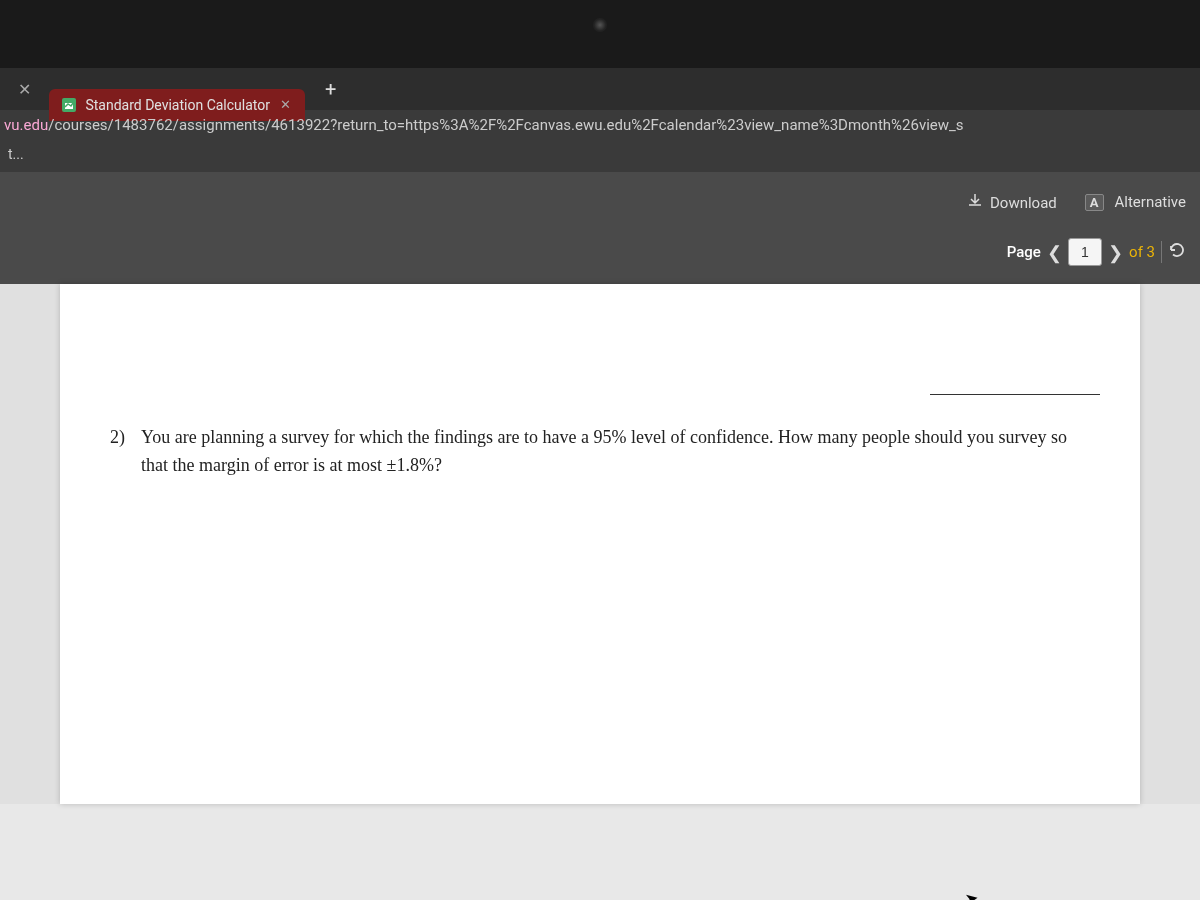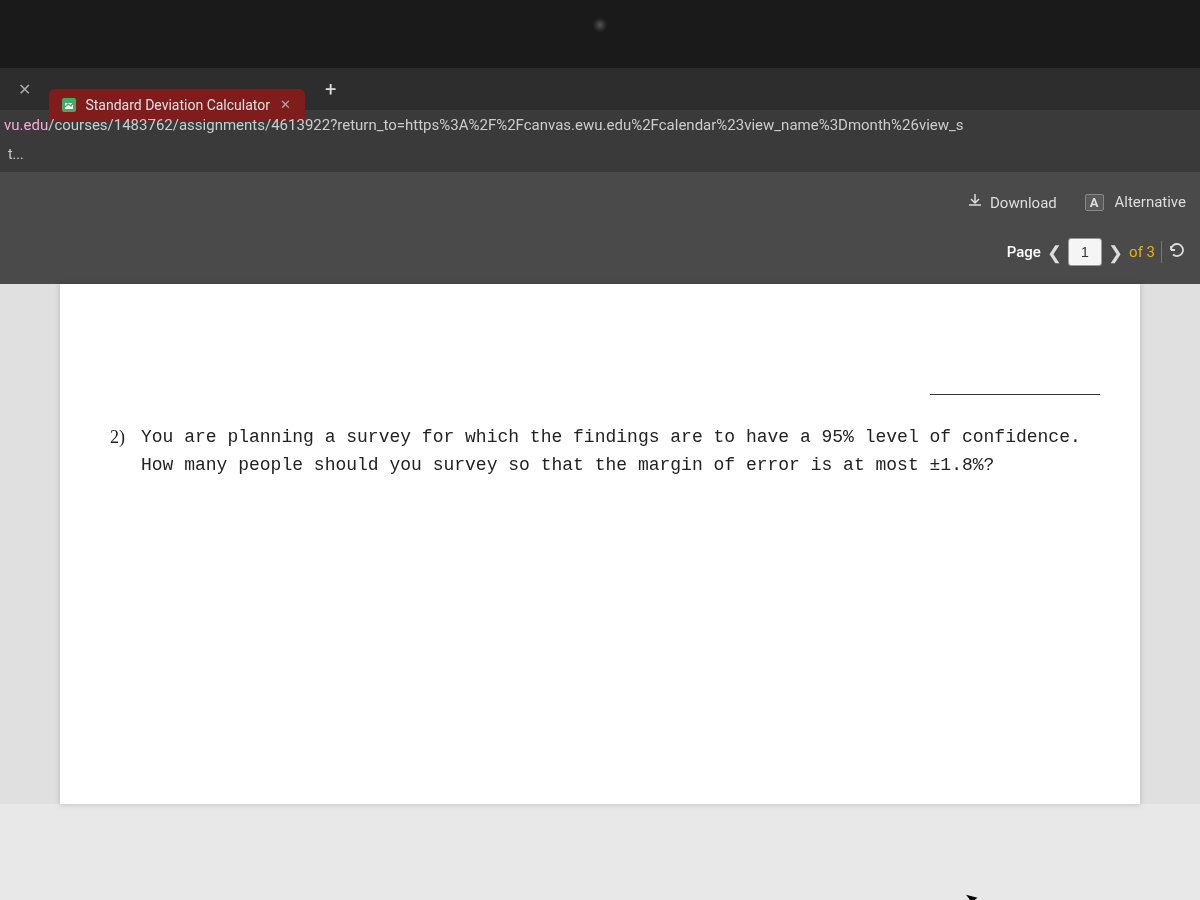--- a/index.html
+++ b/index.html
@@ -173,21 +173,21 @@
     }
     .question {
       display: flex;
       gap: 16px;
       font-size: 18px;
       color: #222;
       line-height: 1.55;
       font-family: "Times New Roman", Times, serif;
     }
     .q-num { flex: 0 0 auto; }
-    .q-text { flex: 1; font-family: Liberation Mono, monospace; }
+    .q-text { flex: 1; }
     .cursor-pointer {
       position: absolute;
       left: 905px;
       top: 605px;
       transform: rotate(-10deg);
       color: #000;
       font-size: 16px;
     }
   </style>
 </head>

